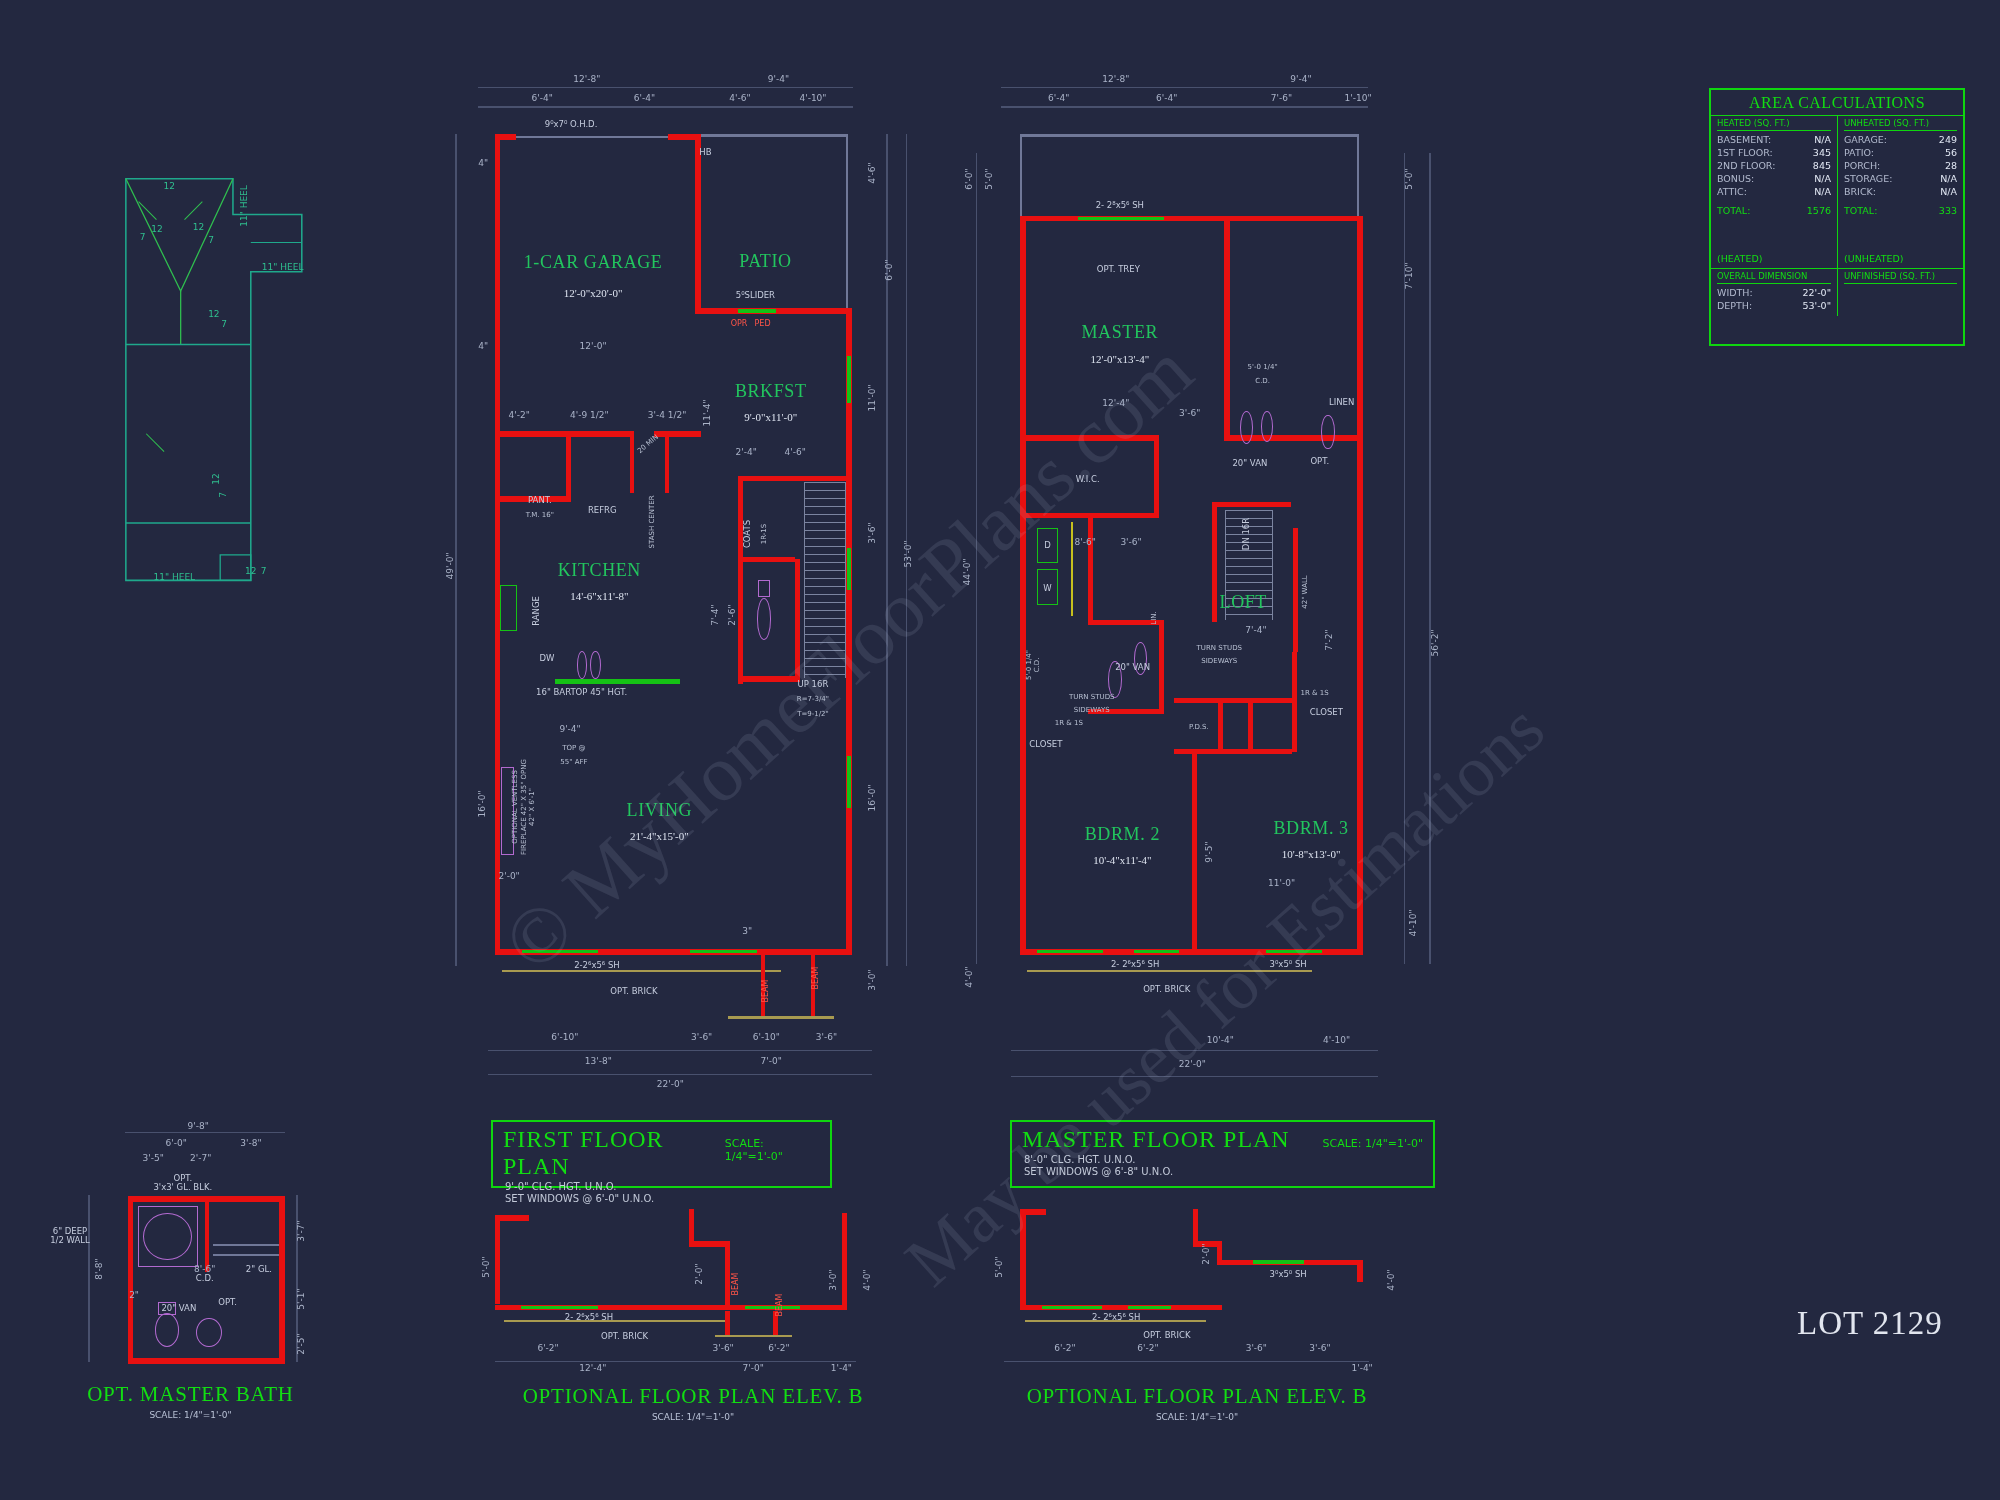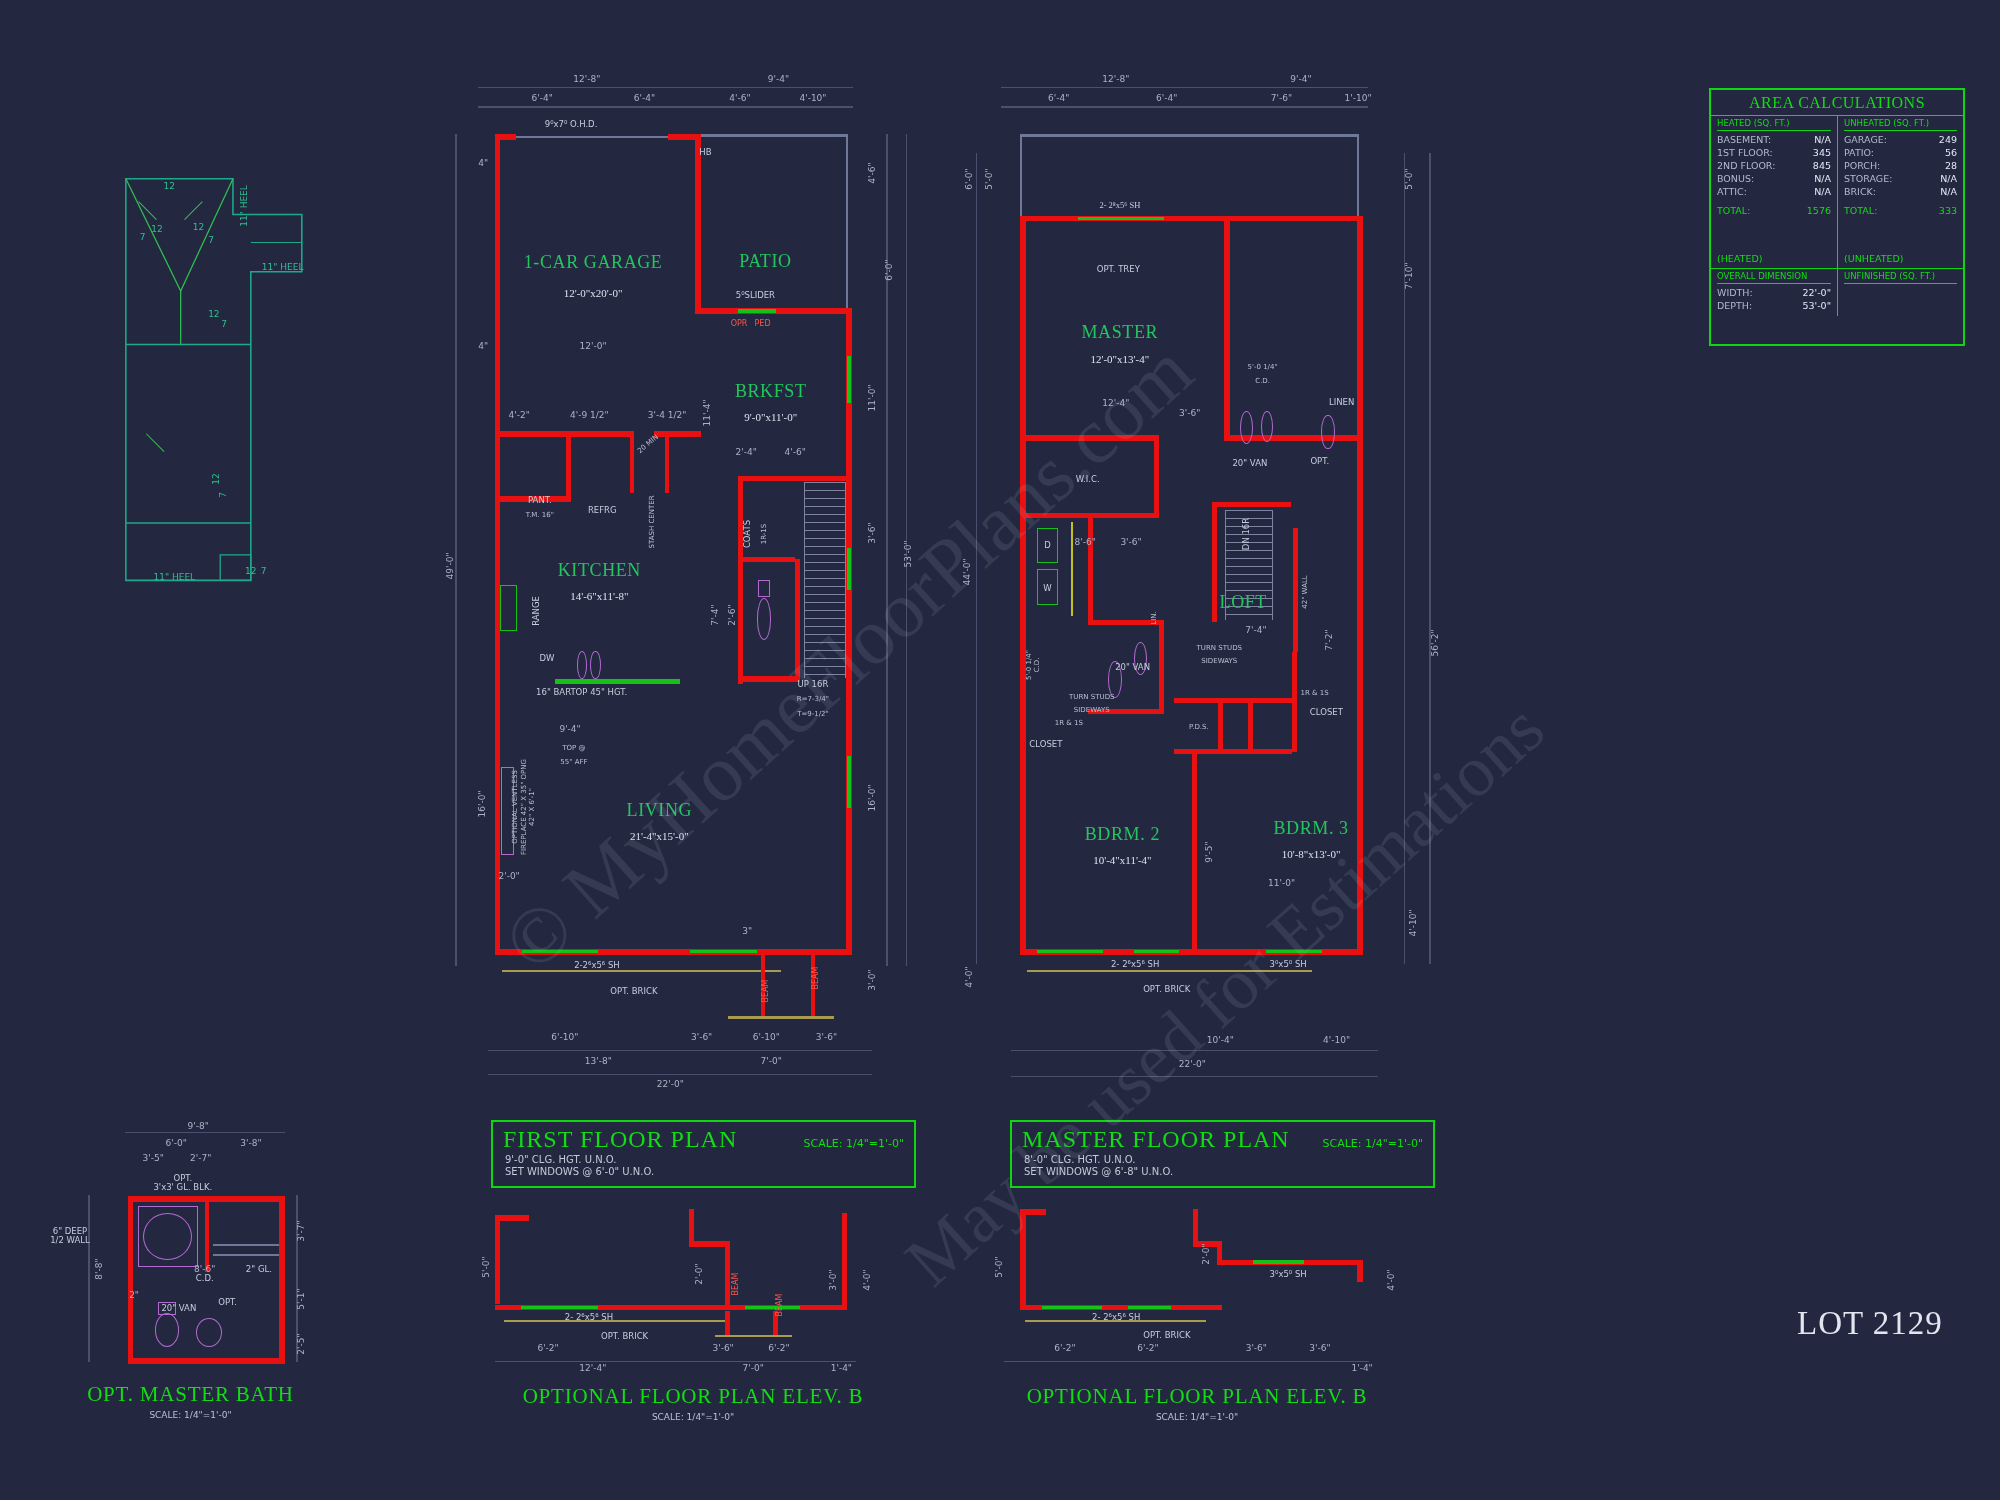--- a/index.html
+++ b/index.html
@@ -232,21 +232,21 @@
         <span class="txt t-dm" style="left: 26%; top: 93%; transform: translate(-50%, -50%);">6'-10"</span>
         <span class="txt t-dm" style="left: 54.5%; top: 93%; transform: translate(-50%, -50%);">3'-6"</span>
         <span class="txt t-dm" style="left: 68%; top: 93%; transform: translate(-50%, -50%);">6'-10"</span>
         <span class="txt t-dm" style="left: 80.5%; top: 93%; transform: translate(-50%, -50%);">3'-6"</span>
         <span class="txt t-dm" style="left: 33%; top: 95.3%; transform: translate(-50%, -50%);">13'-8"</span>
         <span class="txt t-dm" style="left: 69%; top: 95.3%; transform: translate(-50%, -50%);">7'-0"</span>
         <span class="txt t-dm" style="left: 48%; top: 97.5%; transform: translate(-50%, -50%);">22'-0"</span>
       </div>
   </section>
 
-  <div class="gbox" style="left:491px;top:1120px;width:425px;height:68px;">
+  <div class="gbox" style="left:491px;top:1120px;width:341px;height:68px;">
     <div class="tb-row">
       <span class="tb-title">FIRST FLOOR PLAN</span>
       <span class="tb-scale">SCALE: 1/4"=1'-0"</span>
     </div>
     <div class="tb-note">9'-0" CLG. HGT. U.N.O.</div>
     <div class="tb-note">SET WINDOWS @ 6'-0" U.N.O.</div>
   </div>
 
   <section class="plan" style="left:478px;top:1196px;width:430px;height:188px;">
     <div class="layer">
@@ -337,21 +337,21 @@
         <div class="rect r-bk" style="left: 15%; top: 86.5%; width: 56%; height: 0.25%;"></div>
       </div>
     <div class="layer">
         <span class="txt t-rm" style="left: 33.3%; top: 25.2%; transform: translate(-50%, -50%);">MASTER</span>
         <span class="txt t-sz" style="left: 33.3%; top: 27.8%; transform: translate(-50%, -50%);">12'-0"x13'-4"</span>
         <span class="txt t-rm" style="left: 57.5%; top: 51.2%; transform: translate(-50%, -50%);">LOFT</span>
         <span class="txt t-rm" style="left: 33.8%; top: 73.5%; transform: translate(-50%, -50%);">BDRM. 2</span>
         <span class="txt t-sz" style="left: 33.8%; top: 76%; transform: translate(-50%, -50%);">10'-4"x11'-4"</span>
         <span class="txt t-rm" style="left: 70.8%; top: 72.9%; transform: translate(-50%, -50%);">BDRM. 3</span>
         <span class="txt t-sz" style="left: 70.8%; top: 75.4%; transform: translate(-50%, -50%);">10'-8"x13'-0"</span>
-        <span class="txt t-an" style="left: 33.3%; top: 13%; transform: translate(-50%, -50%); font-family: Liberation Serif, serif;">2- 2⁸x5⁶ SH</span>
+        <span class="txt t-an" style="left: 33.3%; top: 13%; transform: translate(-50%, -50%);">2- 2⁸x5⁶ SH</span>
         <span class="txt t-an" style="left: 33%; top: 19.1%; transform: translate(-50%, -50%);">OPT. TREY</span>
         <span class="txt t-sm" style="left: 61.3%; top: 28.6%; transform: translate(-50%, -50%);">5'-0 1/4"</span>
         <span class="txt t-sm" style="left: 61.3%; top: 29.9%; transform: translate(-50%, -50%);">C.D.</span>
         <span class="txt t-an" style="left: 76.8%; top: 31.9%; transform: translate(-50%, -50%);">LINEN</span>
         <span class="txt t-an" style="left: 58.8%; top: 37.8%; transform: translate(-50%, -50%);">20" VAN</span>
         <span class="txt t-an" style="left: 72.5%; top: 37.6%; transform: translate(-50%, -50%);">OPT.</span>
         <span class="txt t-an" style="left: 27%; top: 39.3%; transform: translate(-50%, -50%);">W.I.C.</span>
         <span class="txt t-an" style="left: 19.1%; top: 45.7%; transform: translate(-50%, -50%);">D</span>
         <span class="txt t-an" style="left: 19.1%; top: 49.8%; transform: translate(-50%, -50%);">W</span>
         <span class="txt t-an" style="left: 58%; top: 44.6%; transform: translate(-50%, -50%) rotate(-90deg);">DN 16R</span>

